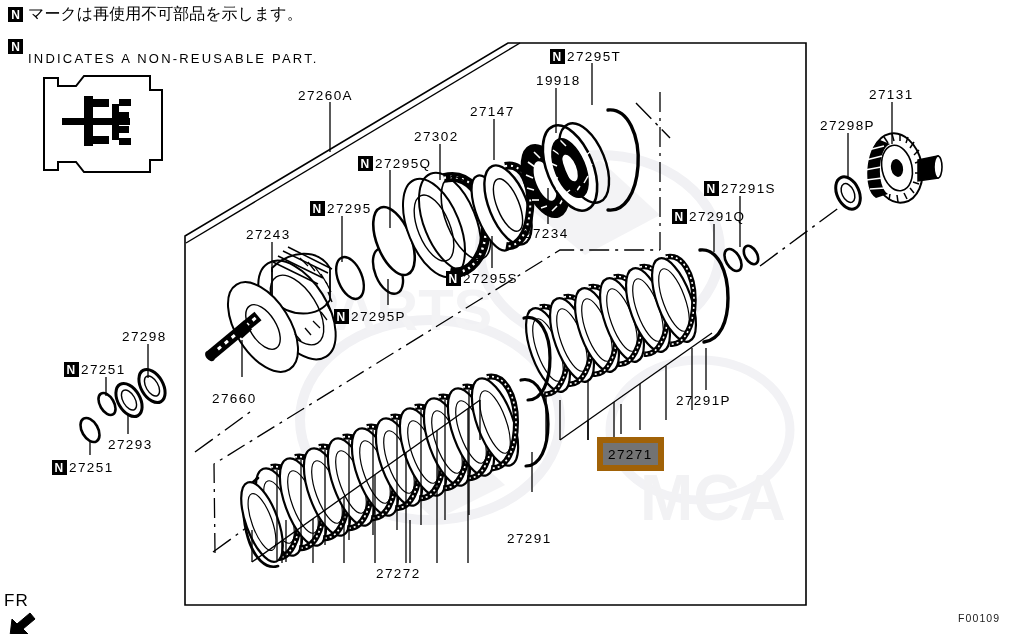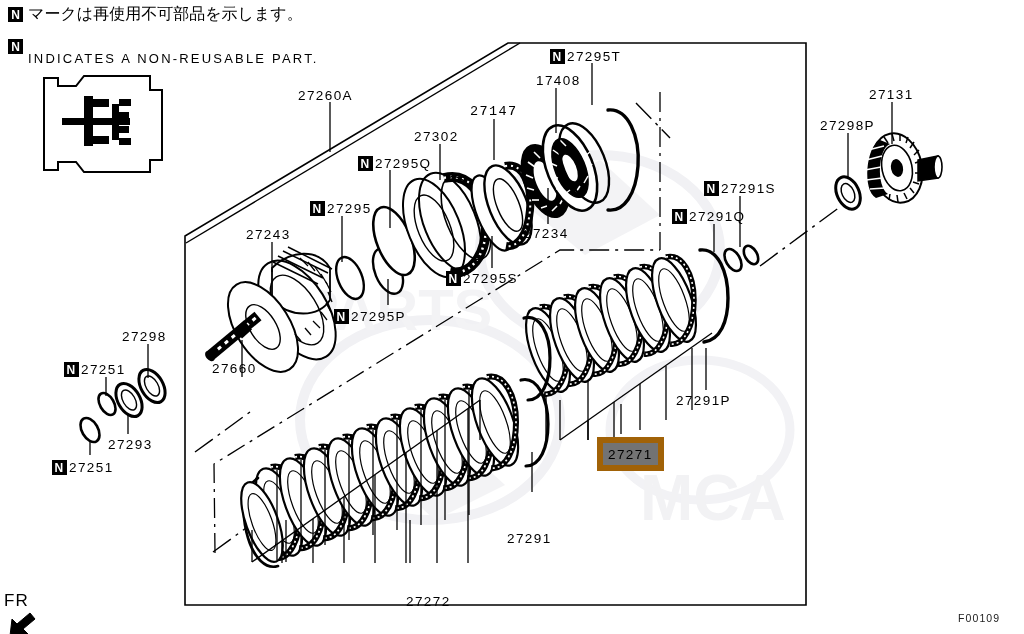--- a/index.html
+++ b/index.html
@@ -471,23 +471,23 @@
 
   <div id="labels-layer">
       <div class="lbl" style="left: 298px; top: 89px; text-align: right;">
         <span>27260A</span>
       </div>
       <div class="lbl" style="left: 550px; top: 49px;">
         <span class="nbox">N</span>
         <span>27295T</span>
       </div>
       <div class="lbl" style="left: 536px; top: 74px;">
-        <span>17408</span>
-      </div>
-      <div class="lbl" style="left: 470px; top: 105px; font-family: Liberation Mono, monospace;">
+        <span>19918</span>
+      </div>
+      <div class="lbl" style="left: 470px; top: 105px;">
         <span>27147</span>
       </div>
       <div class="lbl" style="left: 414px; top: 130px; justify-content: center;">
         <span>27302</span>
       </div>
       <div class="lbl" style="left: 358px; top: 156px;">
         <span class="nbox">N</span>
         <span>27295Q</span>
       </div>
       <div class="lbl" style="left: 310px; top: 201px;">
@@ -515,21 +515,21 @@
       <div class="lbl" style="left: 672px; top: 209px;">
         <span class="nbox">N</span>
         <span>27291Q</span>
       </div>
       <div class="lbl" style="left: 820px; top: 119px; align-items: center;">
         <span>27298P</span>
       </div>
       <div class="lbl" style="left: 869px; top: 88px;">
         <span>27131</span>
       </div>
-      <div class="lbl" style="left: 212px; top: 362px; align-items: flex-end;">
+      <div class="lbl" style="left: 212px; top: 392px; align-items: flex-end;">
         <span>27660</span>
       </div>
       <div class="lbl" style="left: 122px; top: 330px;">
         <span>27298</span>
       </div>
       <div class="lbl" style="left: 64px; top: 362px;">
         <span class="nbox">N</span>
         <span>27251</span>
       </div>
       <div class="lbl" style="left: 108px; top: 438px; align-items: center;">
@@ -538,21 +538,21 @@
       <div class="lbl" style="left: 52px; top: 460px;">
         <span class="nbox">N</span>
         <span>27251</span>
       </div>
       <div class="lbl" style="left: 676px; top: 394px;">
         <span>27291P</span>
       </div>
       <div class="lbl" style="left: 507px; top: 496px; margin-top: 36px;">
         <span>27291</span>
       </div>
-      <div class="lbl" style="left: 406px; top: 567px; margin-top: 28px;">
+      <div class="lbl" style="left: 376px; top: 567px;">
         <span>27272</span>
       </div>
       <div class="lbl hl" style="left: 597px; top: 437px;">
         <span>27271</span>
       </div>
     </div>
 
   <div id="fr-marker">
     <div id="fr-text">FR</div>
     <svg id="fr-arrow" width="34" height="30" viewBox="0 0 34 30">

